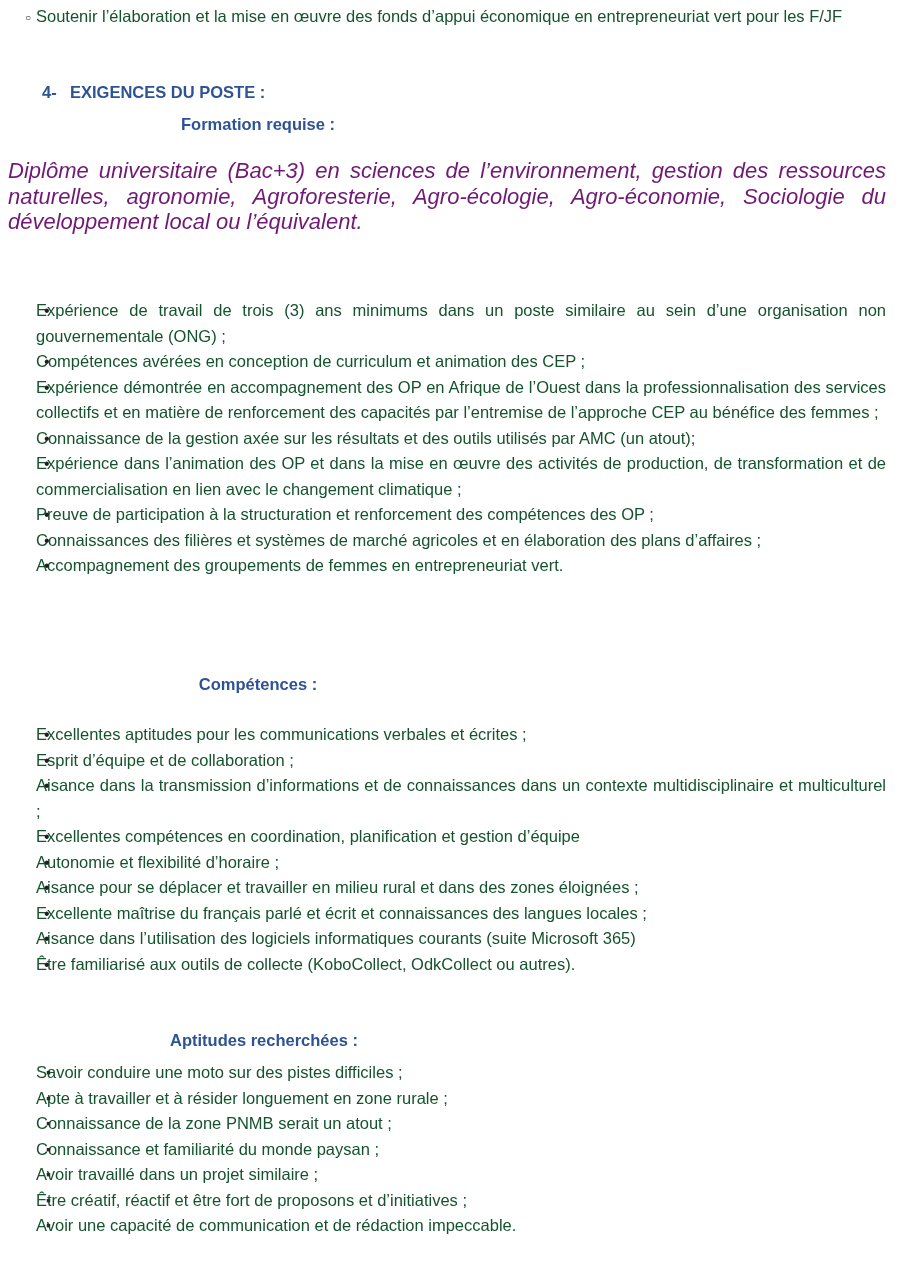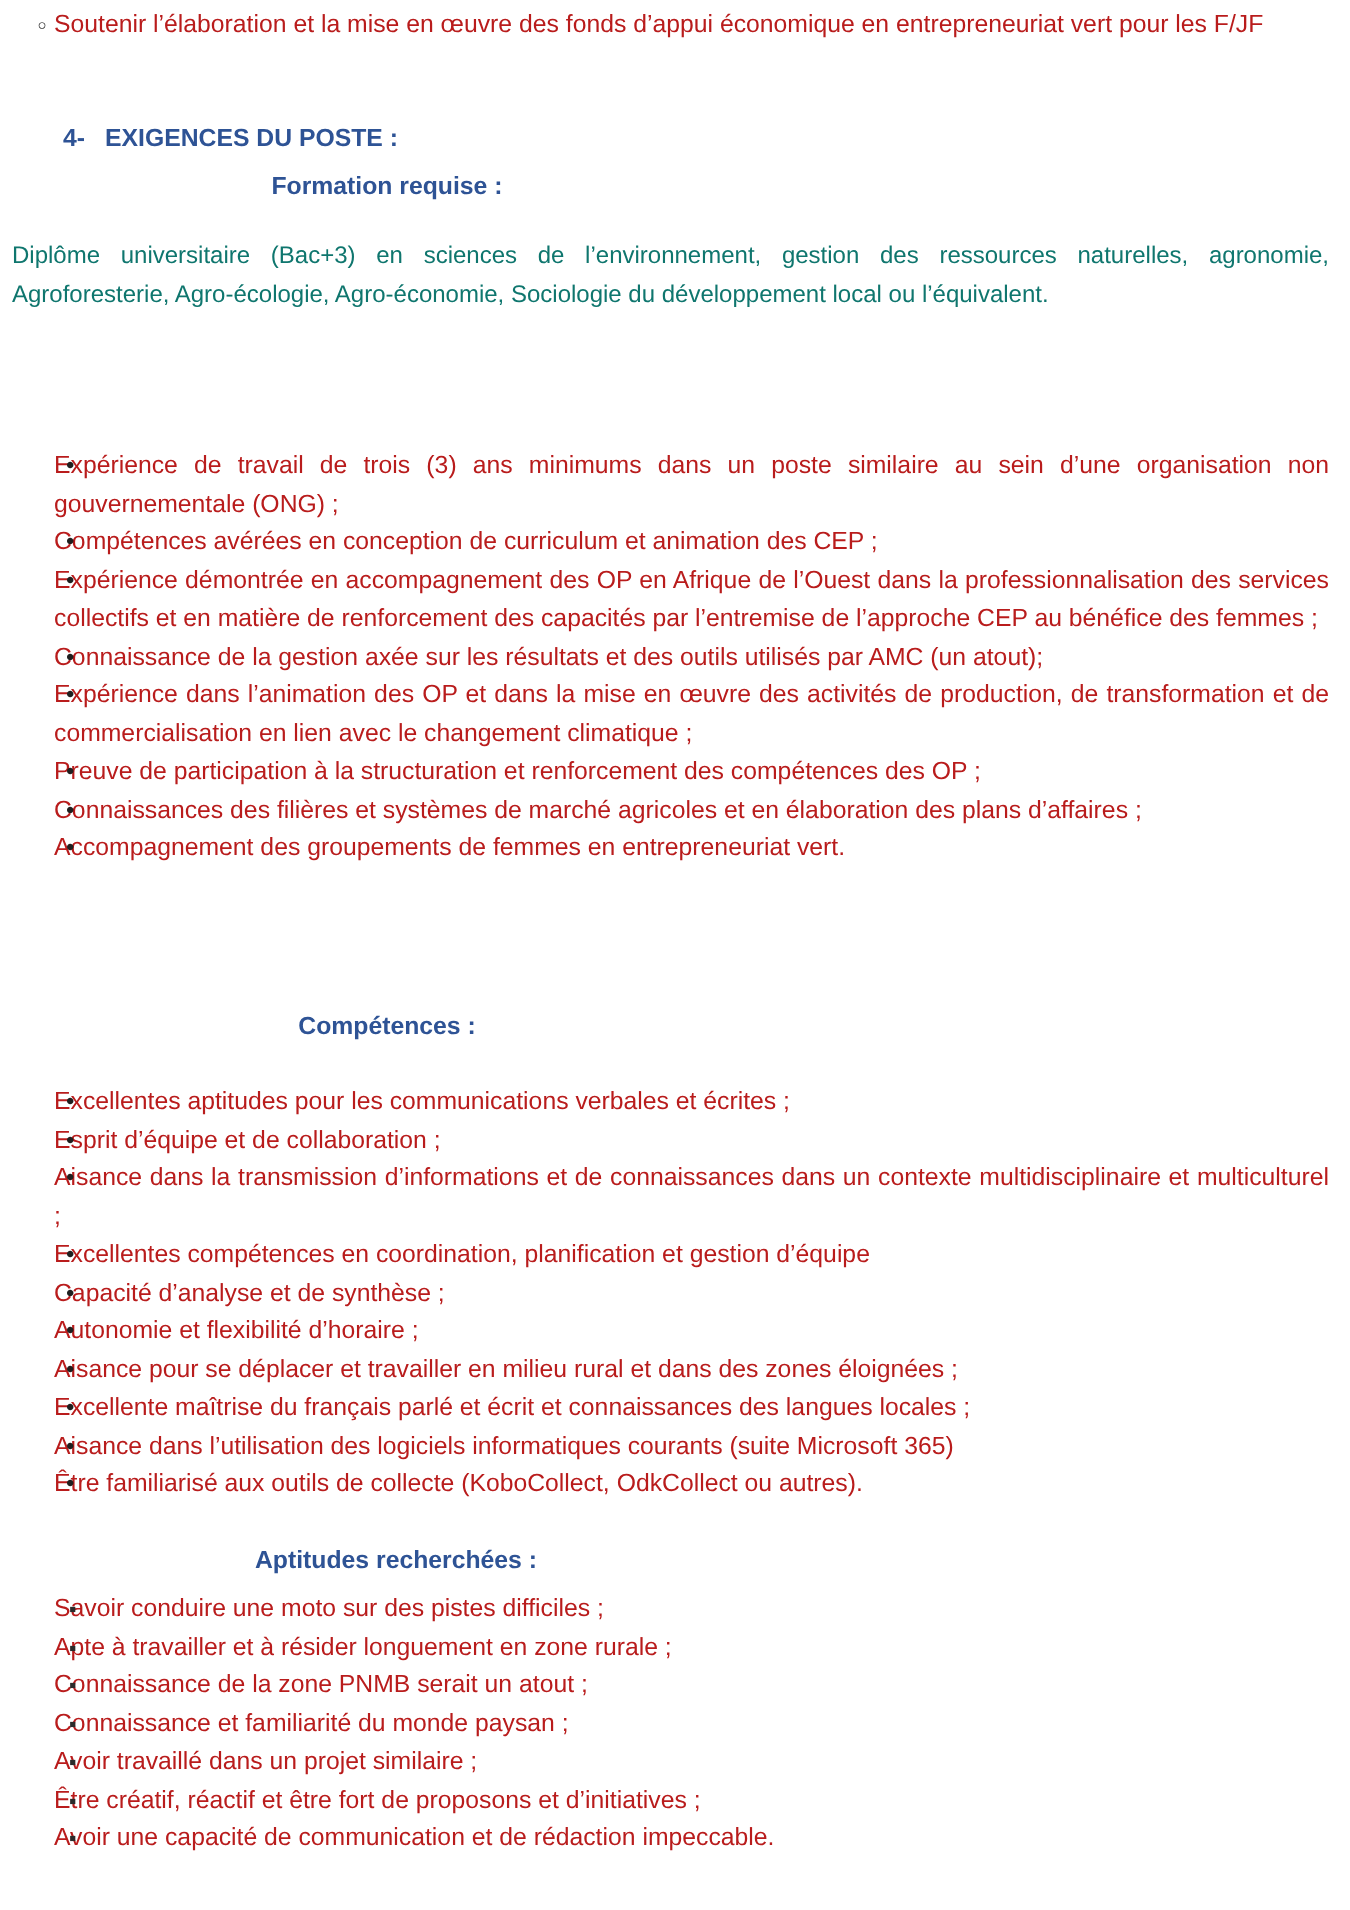--- a/index.html
+++ b/index.html
@@ -20,25 +20,26 @@
   .page {
     position: relative;
     width: 900px;
     height: 1273px;
     box-sizing: border-box;
     padding: 0;
   }
 
   
   .para {
-    font-size: 16px;
+    font-size: 22px;
     line-height: 25.5px;
     text-align: justify;
     text-justify: inter-word;
-    color: #0f766e;
+    color: #701a75;
+    font-style: italic;
   }
 
   
   .heading-blue {
     color: #2e5395;
     font-weight: bold;
     font-size: 16.5px;
     line-height: 25.5px;
     text-align: center;
   }
@@ -61,21 +62,21 @@
     list-style: none;
     margin: 0;
     padding: 0;
   }
   ul.bullets > li {
     position: relative;
     font-size: 16.5px;
     line-height: 25.5px;
     text-align: justify;
     text-justify: inter-word;
-    color: #b91c1c;
+    color: #14532d;
     padding-left: 36px;
   }
   ul.bullets > li > .btext {
     display: block;
   }
   ul.bullets > li::before {
     position: absolute;
     display: block;
     text-align: left;
   }
@@ -196,23 +197,20 @@
     <li>
         <span class="btext">Esprit d’équipe et de collaboration ;</span>
       </li>
     <li>
         <span class="btext">Aisance dans la transmission d’informations et de connaissances dans un contexte multidisciplinaire et multiculturel ;</span>
       </li>
     <li>
         <span class="btext">Excellentes compétences en coordination, planification et gestion d’équipe</span>
       </li>
     <li>
-        <span class="btext">Capacité d’analyse et de synthèse ;</span>
-      </li>
-    <li>
         <span class="btext">Autonomie et flexibilité d’horaire ;</span>
       </li>
     <li>
         <span class="btext">Aisance pour se déplacer et travailler en milieu rural et dans des zones éloignées ;</span>
       </li>
     <li>
         <span class="btext">Excellente maîtrise du français parlé et écrit et connaissances des langues locales ;</span>
       </li>
     <li>
         <span class="btext">Aisance dans l’utilisation des logiciels informatiques courants (suite Microsoft 365)</span>

